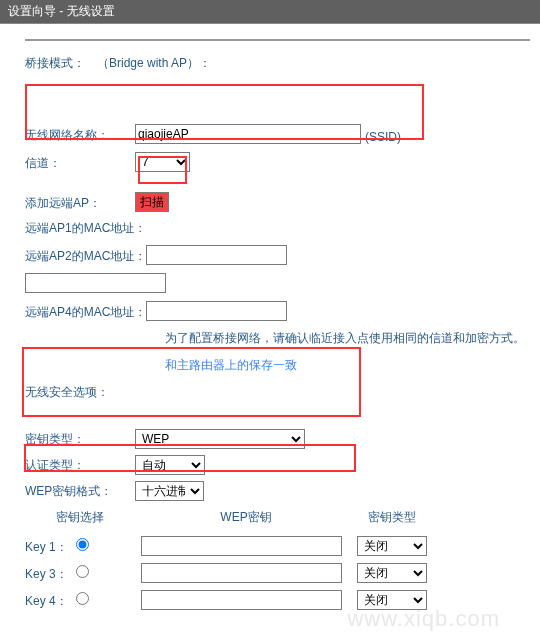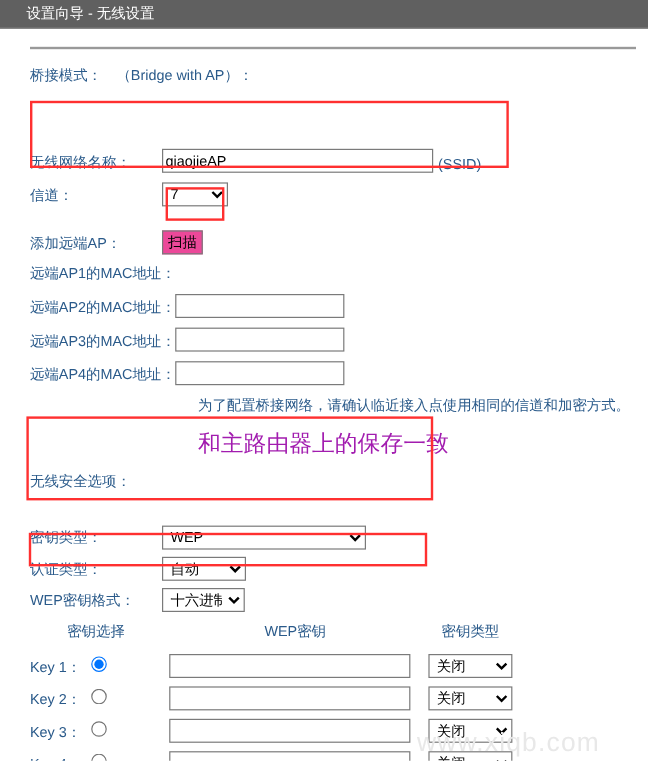--- a/index.html
+++ b/index.html
@@ -1,29 +1,29 @@
 <!DOCTYPE html>
 <html><head>
 <meta charset="utf-8">
 <style>
   html,body{margin:0;padding:0;font-family:"SimSun","宋体",Arial,sans-serif;font-size:12px;color:#333;background:#fff}
   .outer{width:540px;height:634px;background:#fff;position:relative}
-  .titlebar{background:#606060;color:#fff;font-size:12px;padding:3px 22px;border-bottom:1px solid #888}
+  .titlebar{background:#606060;color:#fff;font-size:12px;padding:3px 8px;border-bottom:1px solid #888}
   .content{padding:15px 10px 10px 25px}
   .row{display:flex;align-items:flex-end;margin-bottom:8px}
   .lbl{color:#2a5a8a;min-width:110px}
   .lbl-sm{color:#2a5a8a;min-width:110px;font-size:12px}
   .blue{color:#2a5a8a}
   select,input[type=text]{font-family:inherit;font-size:12px;border:1px solid #7a7a7a;padding:1px 2px;background:#fff}
   select{height:20px}
   input[type=text]{height:16px}
-  .btn-scan{border:1px solid #7a7a7a;background:#ec4899;font-size:12px;padding:0px 4px;height:20px;font-family:inherit}
+  .btn-scan{border:1px solid #7a7a7a;background:#ef4444;font-size:12px;padding:0px 4px;height:20px;font-family:inherit}
   .redbox{border:2px solid #ff3030;position:absolute}
   .note{color:#2a5a8a;margin-left:140px;margin-top:5px;margin-bottom:4px;line-height:18px}
-  .bigred{color:#a21caf;font-size:19px;font-family:"SimHei","黑体",sans-serif;margin-left:140px;margin-top:10px;margin-bottom:10px}
+  .bigred{color:#3b82f6;font-size:12px;font-family:"SimHei","黑体",sans-serif;margin-left:140px;margin-top:10px;margin-bottom:10px}
   .sec-row{display:flex;align-items:center;margin-bottom:6px}
   table.keys{border-collapse:collapse;margin-top:4px}
   table.keys th{color:#2a5a8a;font-weight:normal;text-align:center;padding:2px 6px 6px 0}
   table.keys td{padding:3px 6px 3px 0;color:#2a5a8a}
   .hr-top{border:none;border-top:2px solid #999;margin:0}
   .watermark{position:absolute;right:40px;bottom:2px;color:#e8e8e8;font-size:22px;font-family:Arial,sans-serif;letter-spacing:1px}
   .ssid{color:#2a5a8a;margin-left:4px}
 </style>
 </head>
 <body>
@@ -58,21 +58,20 @@
     <button class="btn-scan">扫描</button>
   </div>
   <div class="row">
         <span class="lbl-sm">远端AP1的MAC地址：</span>
       </div>
   <div class="row">
         <span class="lbl-sm">远端AP2的MAC地址：</span>
         <input type="text" style="width: 135px;" value="">
       </div>
   <div class="row">
-        <span class="lbl-sm">远端AP3的MAC地址：</span>
         <input type="text" style="width: 135px;" value="">
       </div>
   <div class="row">
         <span class="lbl-sm">远端AP4的MAC地址：</span>
         <input type="text" style="width: 135px;" value="">
       </div>
   <div class="note">为了配置桥接网络，请确认临近接入点使用相同的信道和加密方式。</div>
 
   <div class="bigred">和主路由器上的保存一致</div>
 
@@ -101,25 +100,20 @@
       <th style="width:110px">密钥选择</th>
       <th style="width:210px">WEP密钥</th>
       <th>密钥类型</th>
     </tr>
     <tr>
       <td><span>Key 1：</span> <input type="radio" name="k" checked="" style=""></td>
       <td><input type="text" style="width: 195px;" value=""></td>
       <td><select style="width:70px"><option>关闭</option></select></td>
     </tr>
     <tr>
-      <td><span>Key 2：</span> <input type="radio" name="k" style=""></td>
-      <td><input type="text" style="width: 195px;" value=""></td>
-      <td><select style="width:70px"><option>关闭</option></select></td>
-    </tr>
-    <tr>
       <td><span>Key 3：</span> <input type="radio" name="k" style=""></td>
       <td><input type="text" style="width: 195px;" value=""></td>
       <td><select style="width:70px"><option>关闭</option></select></td>
     </tr>
     <tr>
       <td><span>Key 4：</span> <input type="radio" name="k" style=""></td>
       <td><input type="text" style="width: 195px;" value=""></td>
       <td><select style="width:70px"><option>关闭</option></select></td>
     </tr>
   </tbody>

